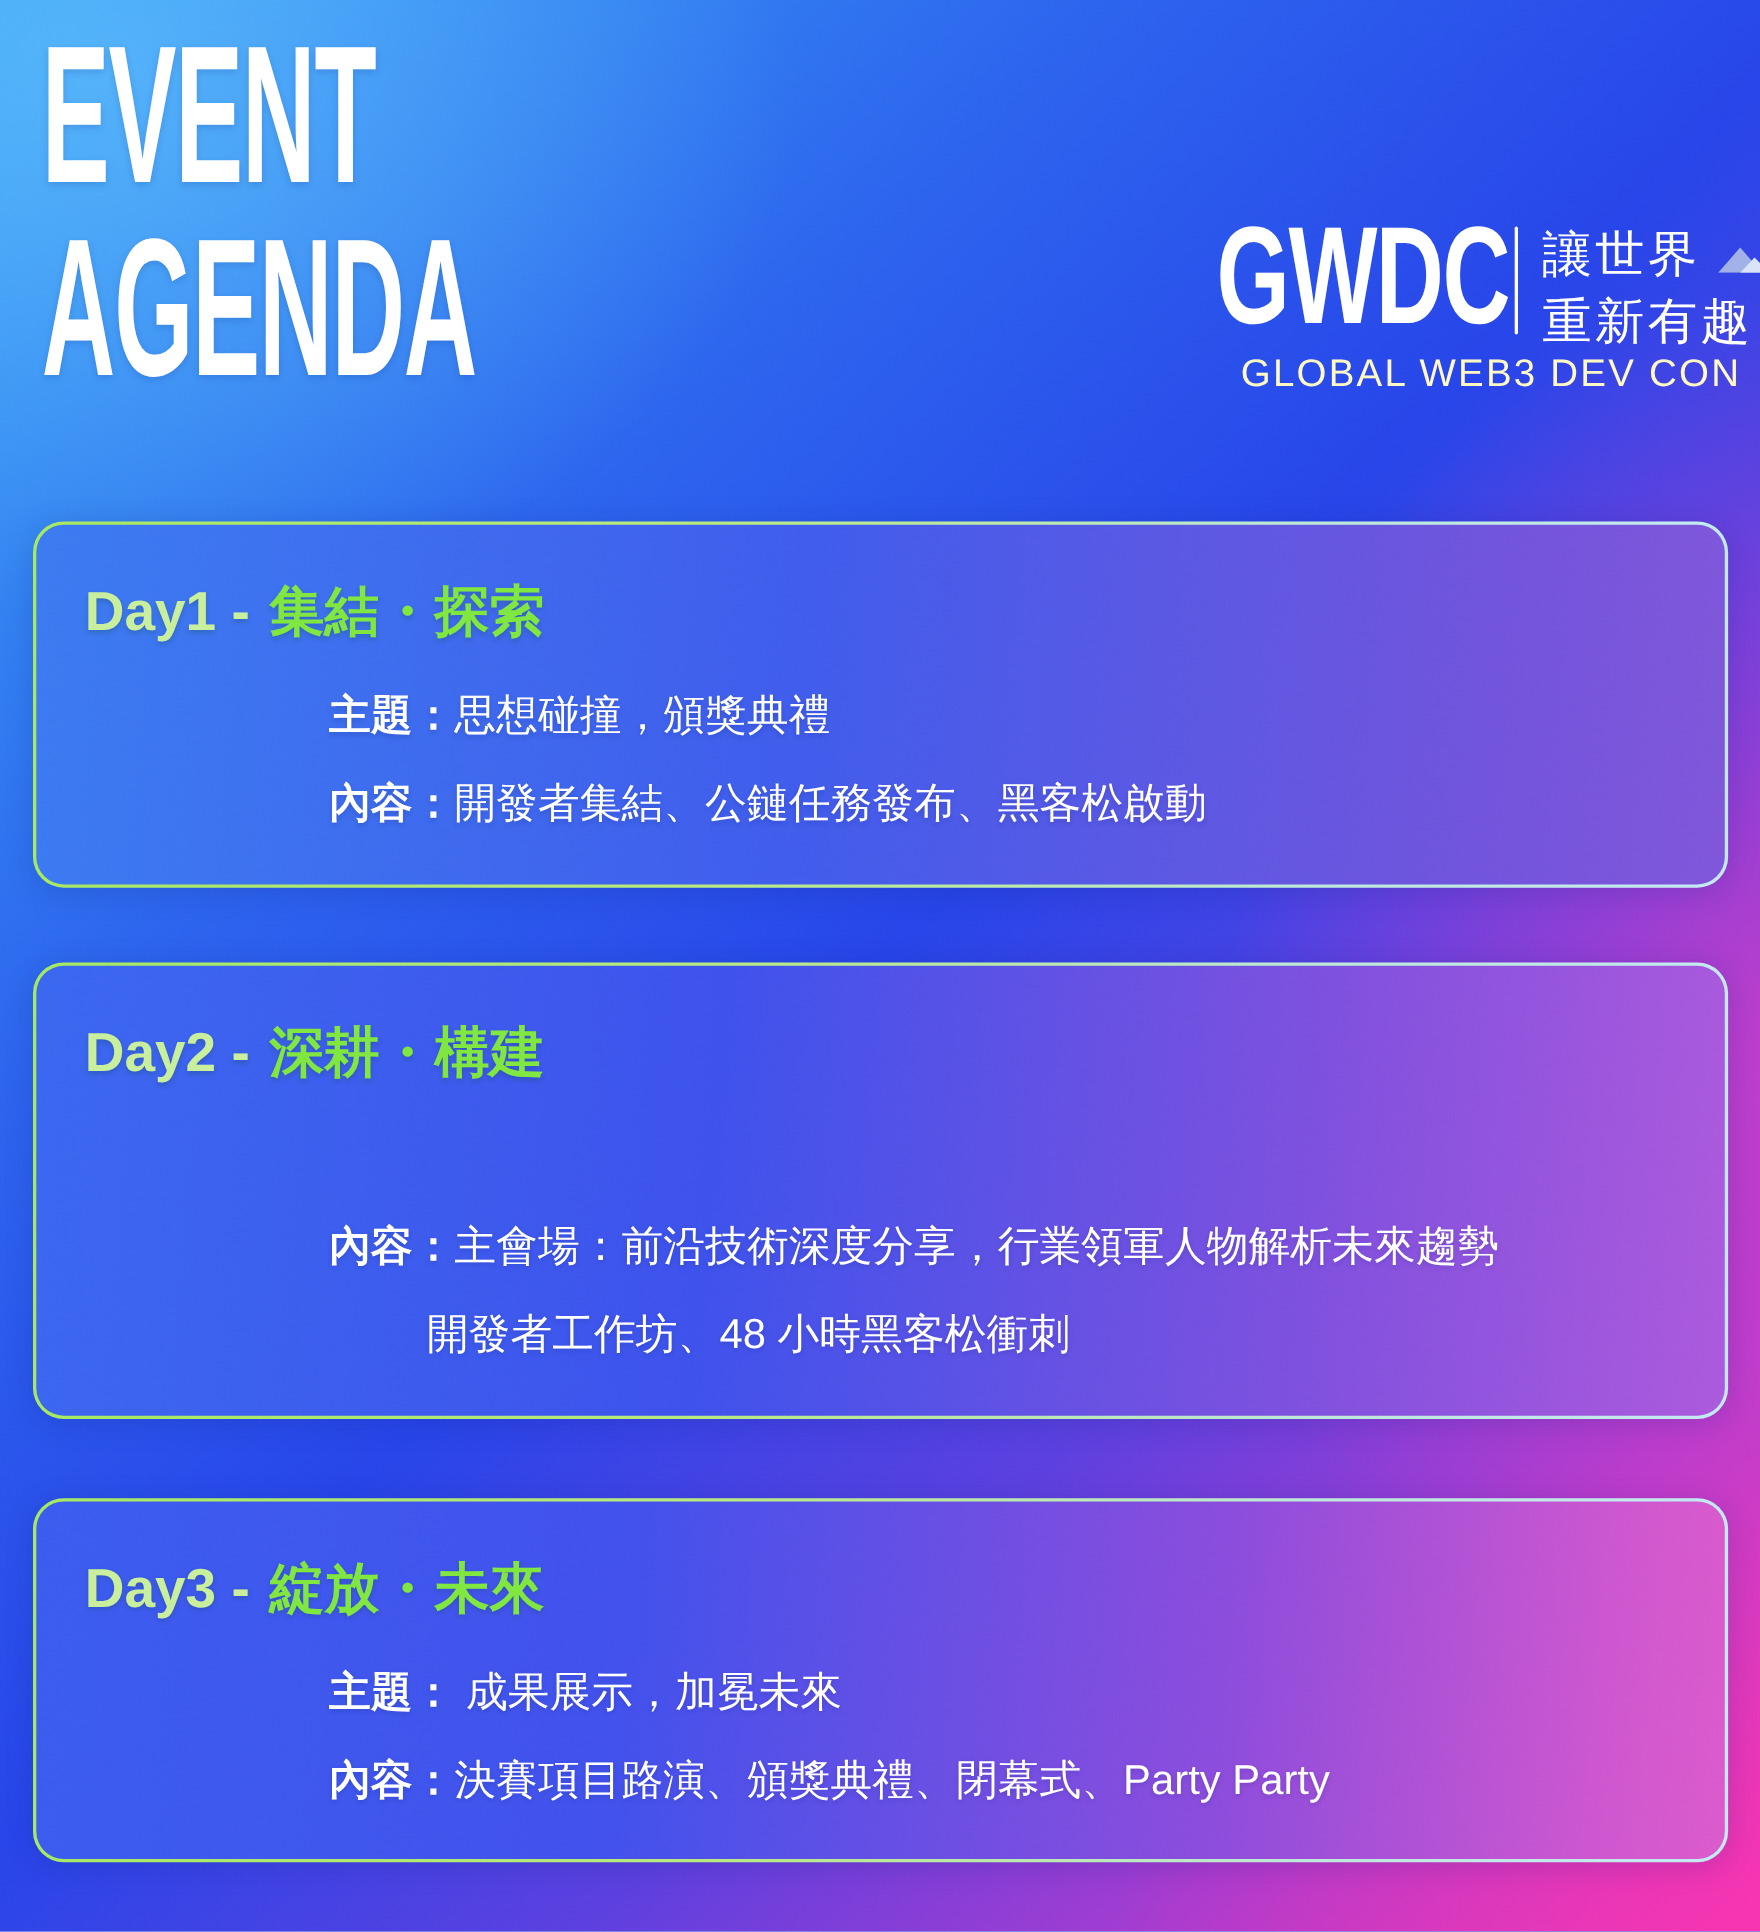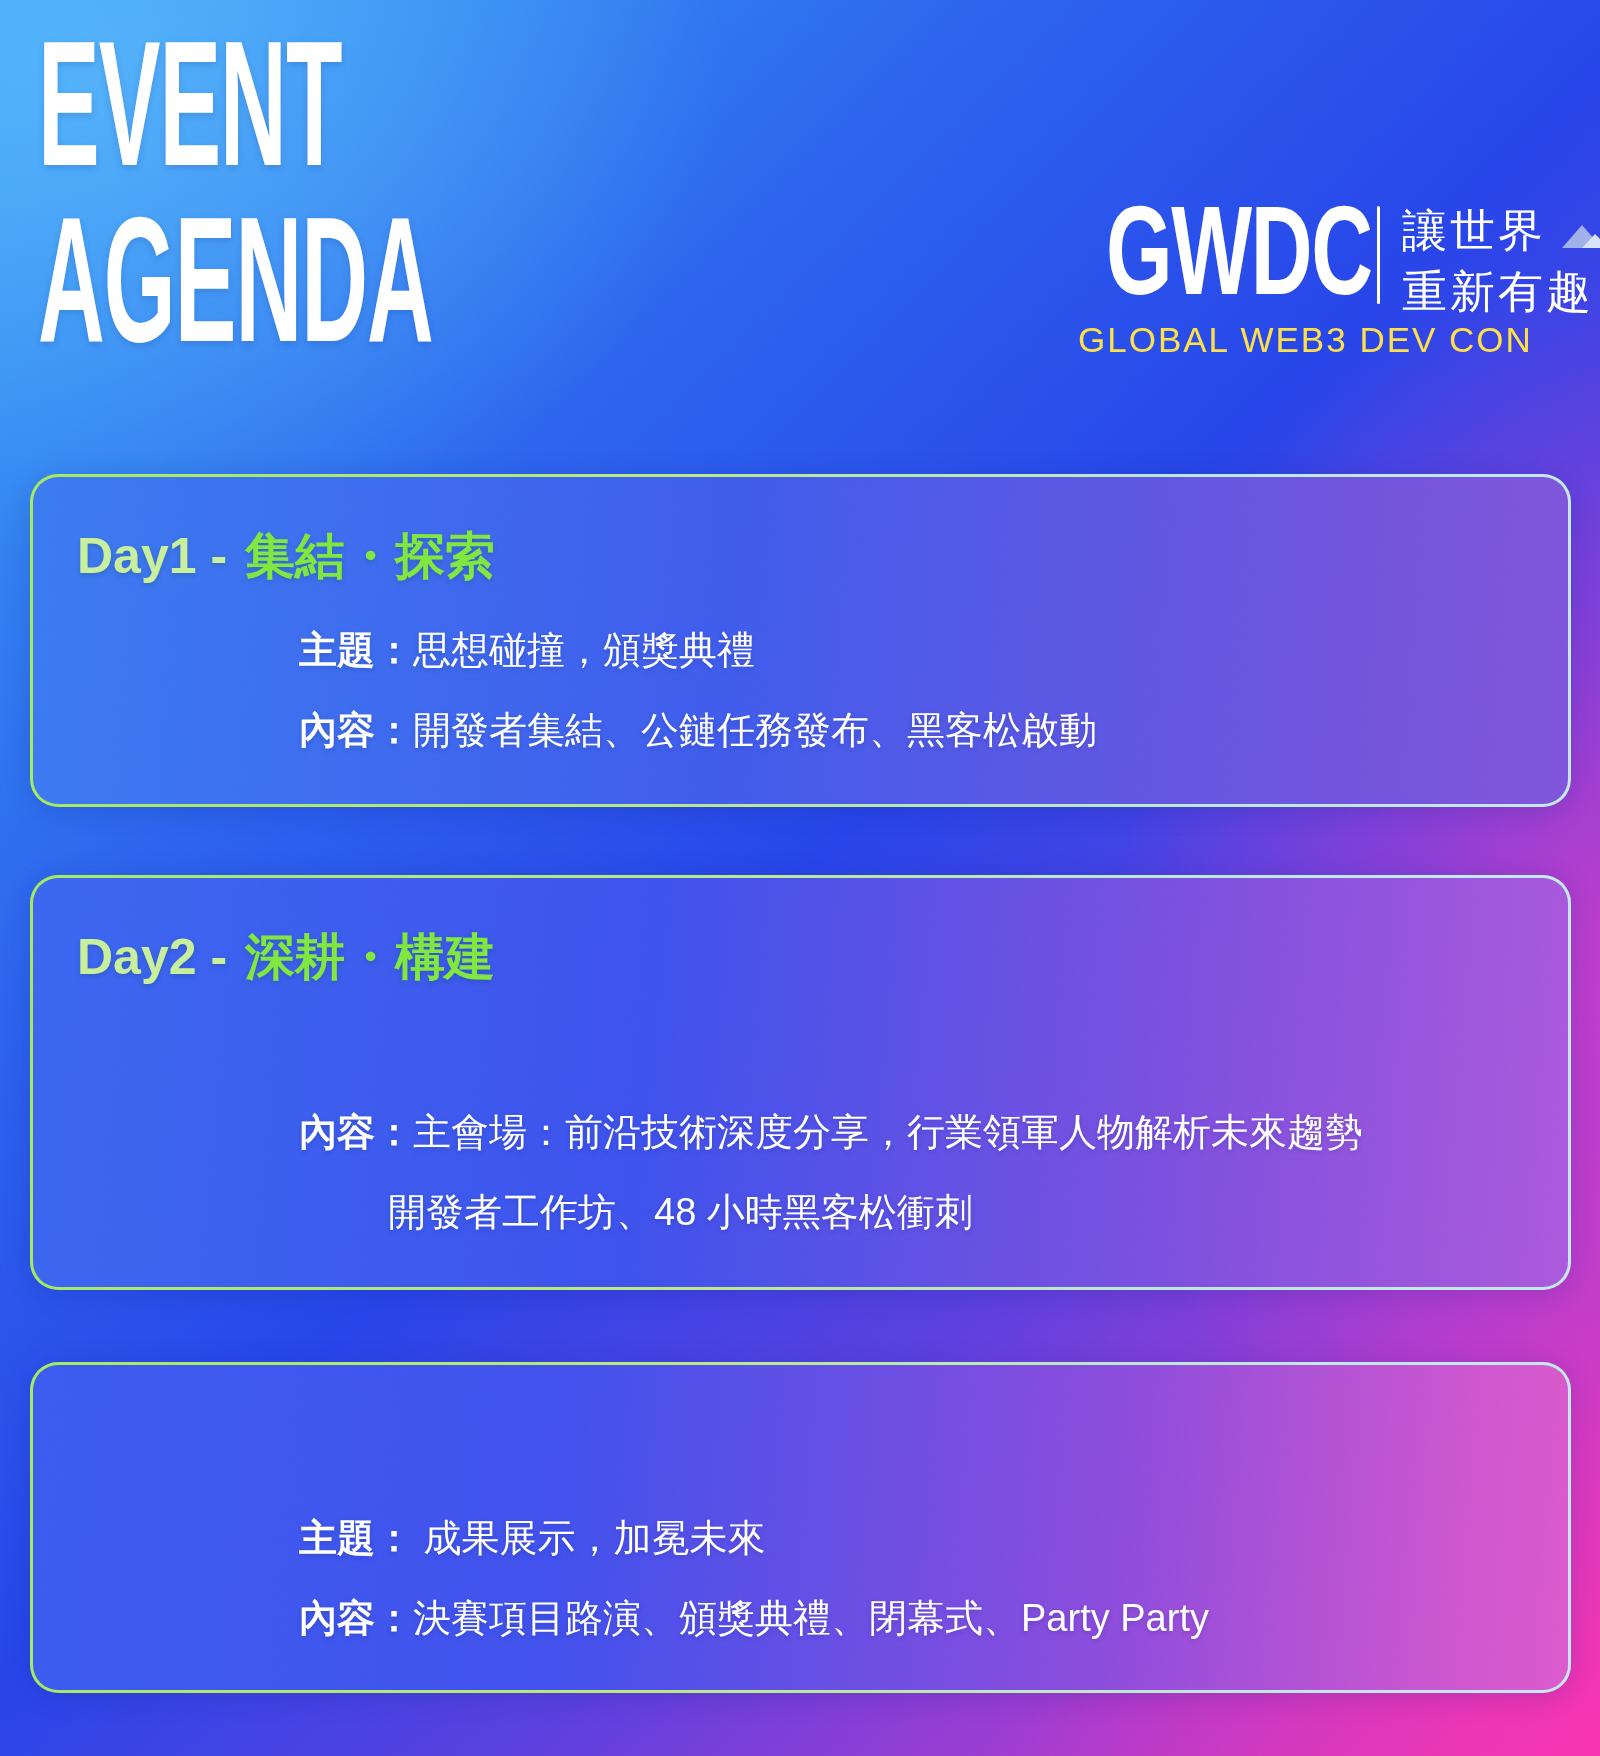--- a/index.html
+++ b/index.html
@@ -28,21 +28,21 @@
   
   .gwdc{
     position:absolute;left:1106px;top:196px;z-index:2;
     font-size:126px;line-height:110px;font-weight:700;color:#fff;
     letter-spacing:-2px;transform:scaleX(.68);transform-origin:0 0;white-space:nowrap;
   }
   .logo-divider{position:absolute;left:1377px;top:206px;width:3px;height:98px;background:#fff;border-radius:2px;z-index:2;}
   .tagline{position:absolute;left:1402px;top:200px;z-index:2;color:#fff;font-size:45px;line-height:61px;letter-spacing:3px;font-weight:500;white-space:nowrap;}
   .tag-row{display:flex;align-items:center;}
   .mountain{margin-left:8px;margin-top:10px;}
-  .logo-sub{position:absolute;left:1078px;top:320px;z-index:2;color:#fde047;font-size:35px;letter-spacing:2px;font-weight:400;white-space:nowrap;}
+  .logo-sub{position:absolute;left:1128px;top:320px;z-index:2;color:#fef9c3;font-size:35px;letter-spacing:2px;font-weight:400;white-space:nowrap;}
 
   
   .card{
     position:absolute;left:30px;width:1541px;z-index:2;
     border-radius:28px;padding:3px;box-sizing:border-box;
     background:linear-gradient(92deg,#A4E95E 0%,#B7E97E 40%,#BCE8D8 75%,#C3E9F4 100%);
     box-shadow:0 4px 26px rgba(10,30,120,.18);
   }
   .card1{top:474px;height:333px;}
   .card2{top:875px;height:415px;}
@@ -116,20 +116,23 @@
         <span class="row-label">內容：</span><span class="row-text">主會場：前沿技術深度分享，行業領軍人物解析未來趨勢</span>
       </div>
       <div class="row row-extra">
         <span class="row-text">開發者工作坊、48 小時黑客松衝刺</span>
       </div>
     </div>
   </section>
 
   <section class="card card3">
     <div class="card-inner">
+      <h2 class="day-title">
+        <span class="day-label">Day3 -</span><span class="day-name">綻放・未來</span>
+      </h2>
       <div class="row row-topic">
         <span class="row-label">主題：</span><span class="row-text"> 成果展示，加冕未來</span>
       </div>
       <div class="row row-content">
         <span class="row-label">內容：</span><span class="row-text">決賽項目路演、頒獎典禮、閉幕式、Party Party</span>
       </div>
     </div>
   </section>
 
   <svg class="noise" xmlns="http://www.w3.org/2000/svg">

